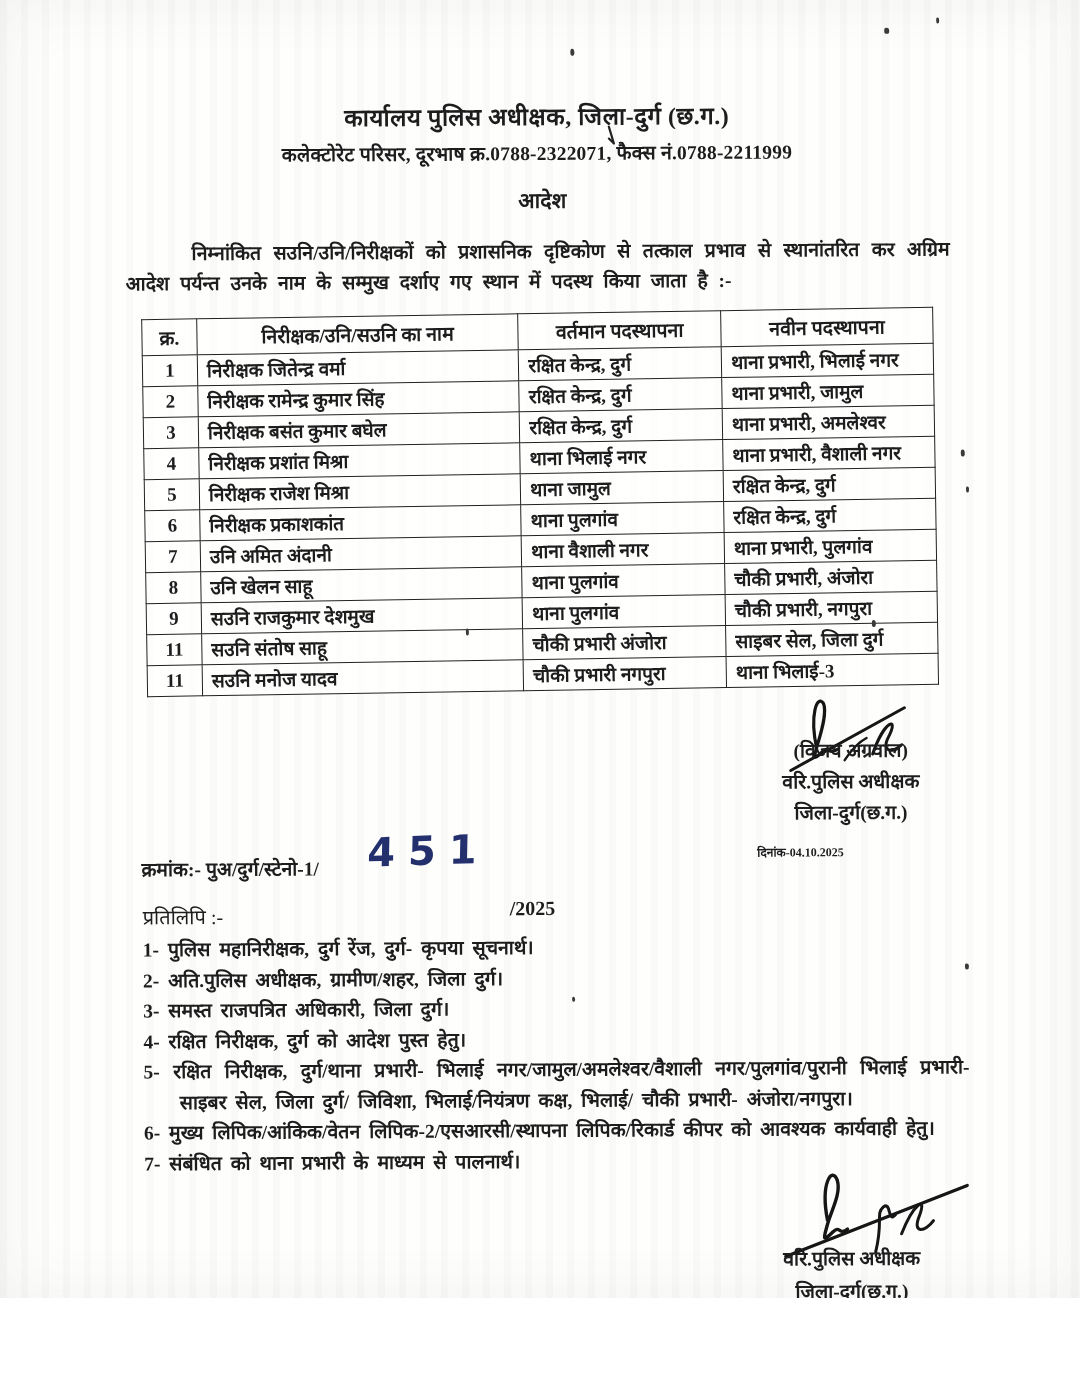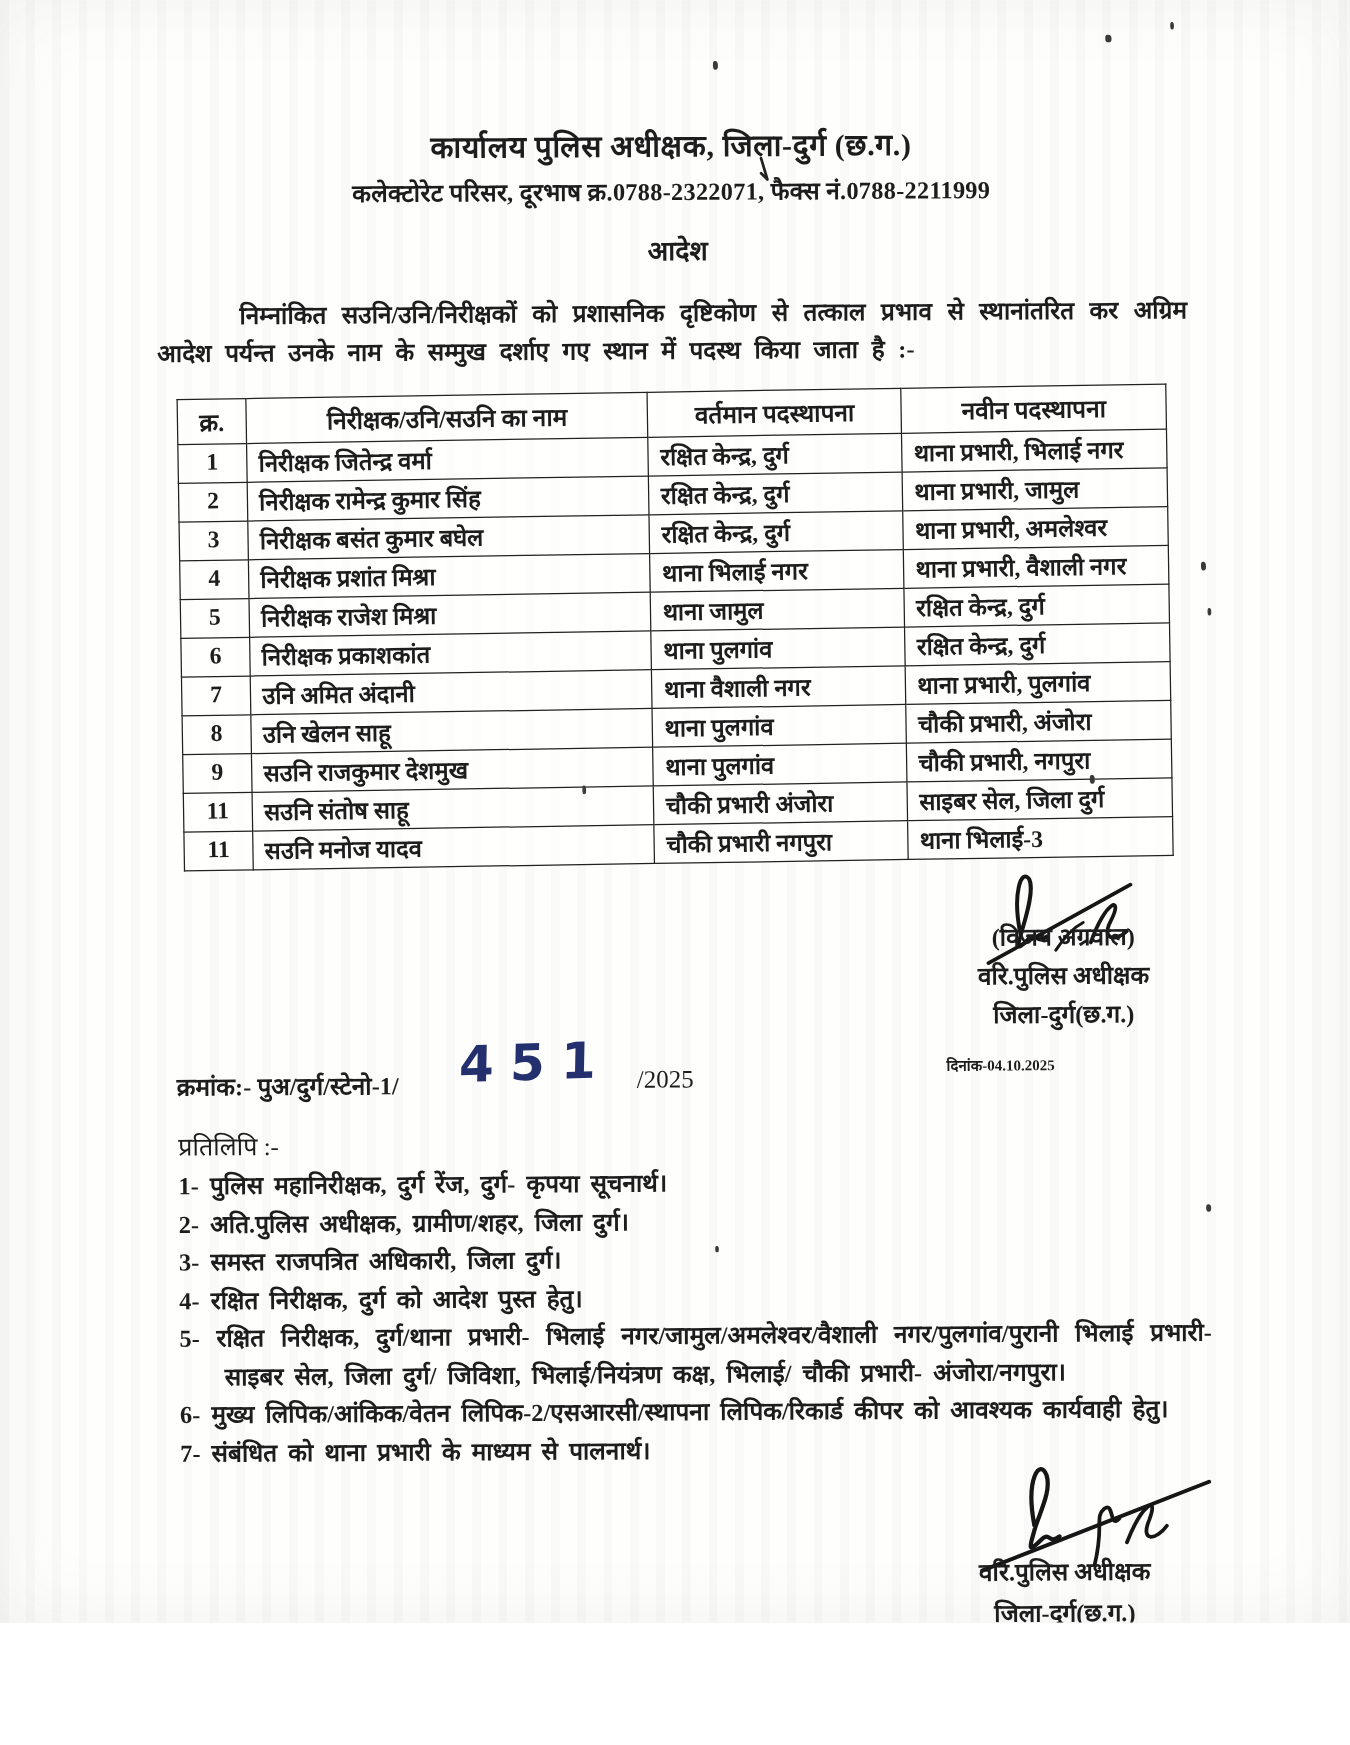--- a/index.html
+++ b/index.html
@@ -61,21 +61,21 @@
   }
 
   .ref-label { position:absolute; top:853px; left:140px; font-size:19.5px; font-weight:700; }
   .ref-hand {
     position:absolute; top:827px; left:366px;
     font-family:"DejaVu Sans", sans-serif;
     font-size:40px; font-weight:600; color:#23306d;
     letter-spacing:13px;
     transform:rotate(-1.5deg) skewX(-3deg);
   }
-  .ref-suffix { position:absolute; top:853px; left:508px; font-size:20px; font-weight:400; }
+  .ref-suffix { position:absolute; top:897px; left:508px; font-size:20px; font-weight:700; }
   .ref-date { position:absolute; top:845px; left:756px; font-size:12px; font-weight:700; }
 
   .copy-heading { position:absolute; top:901px; left:141px; font-size:20px; font-weight:400; }
   .copy-list { position:absolute; top:933px; left:141px; width:826px; list-style:none; }
   .copy-list li {
     font-size:19.5px; line-height:30.5px; font-weight:600;
     padding-left:36px; text-indent:-36px;
     text-align:justify; word-spacing:4px;
   }
 

